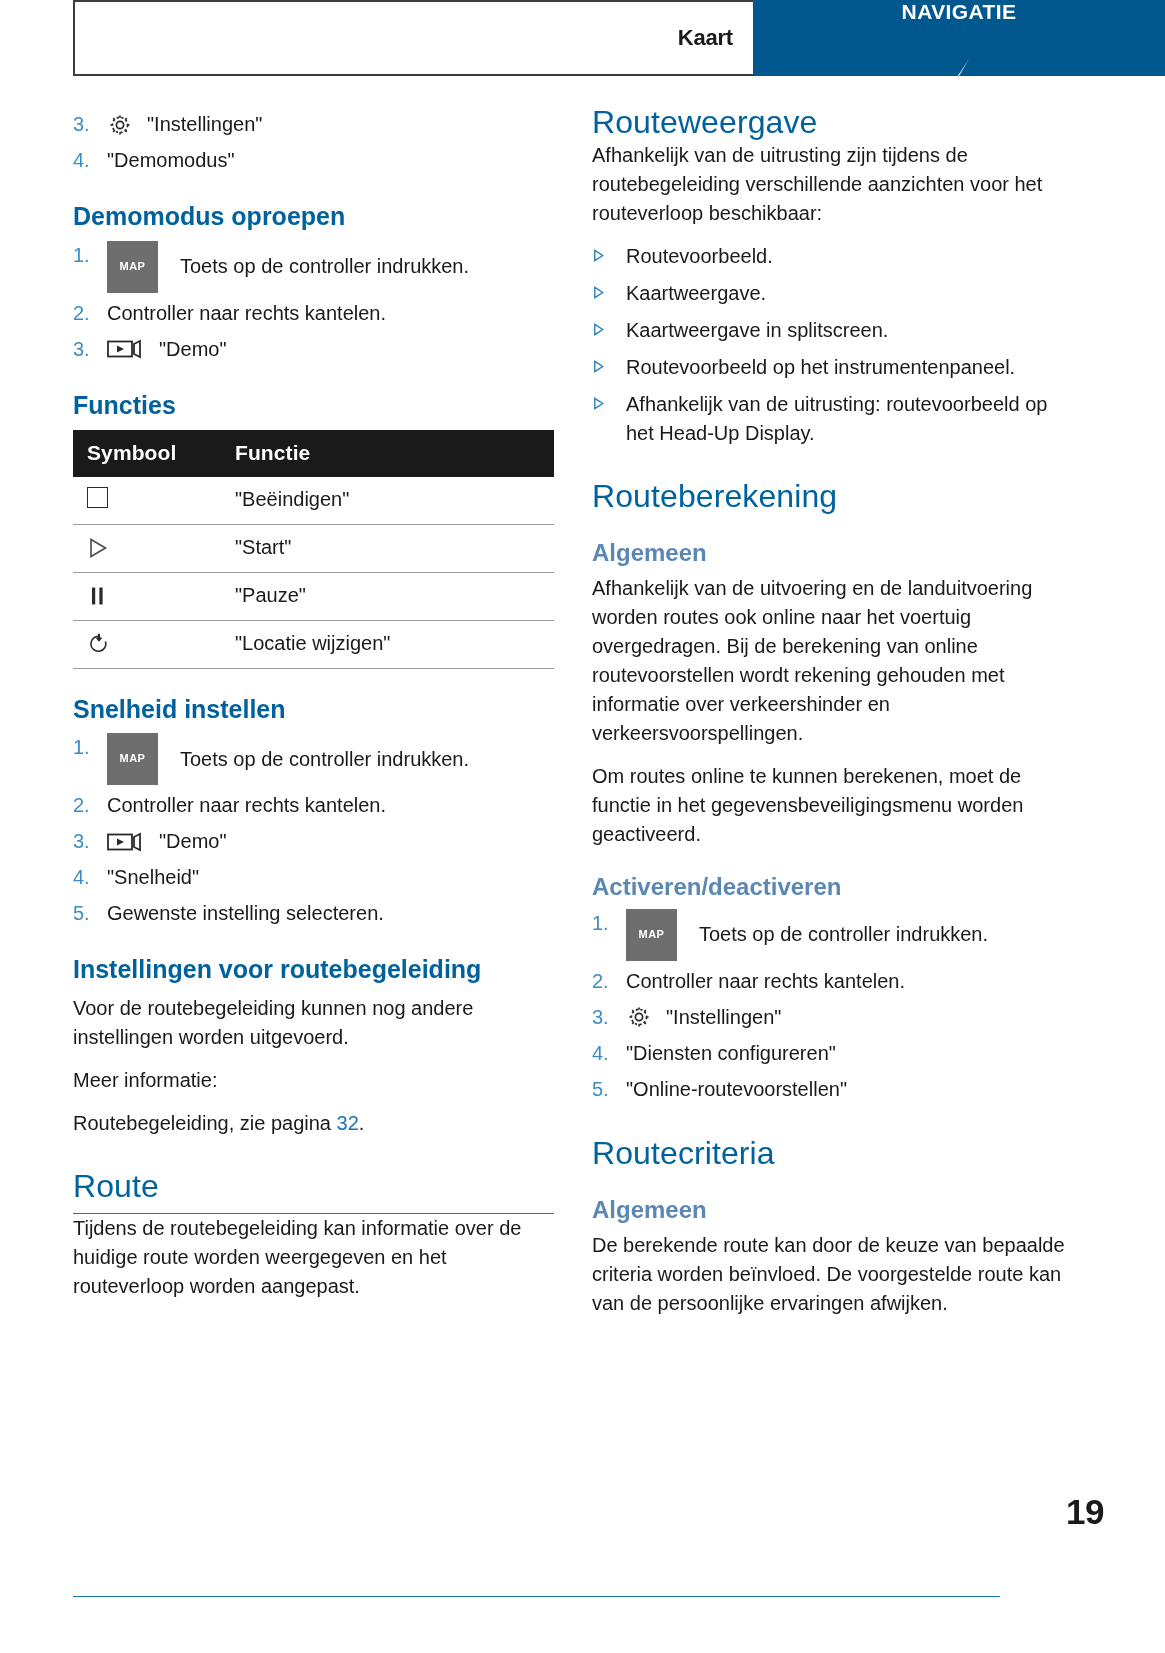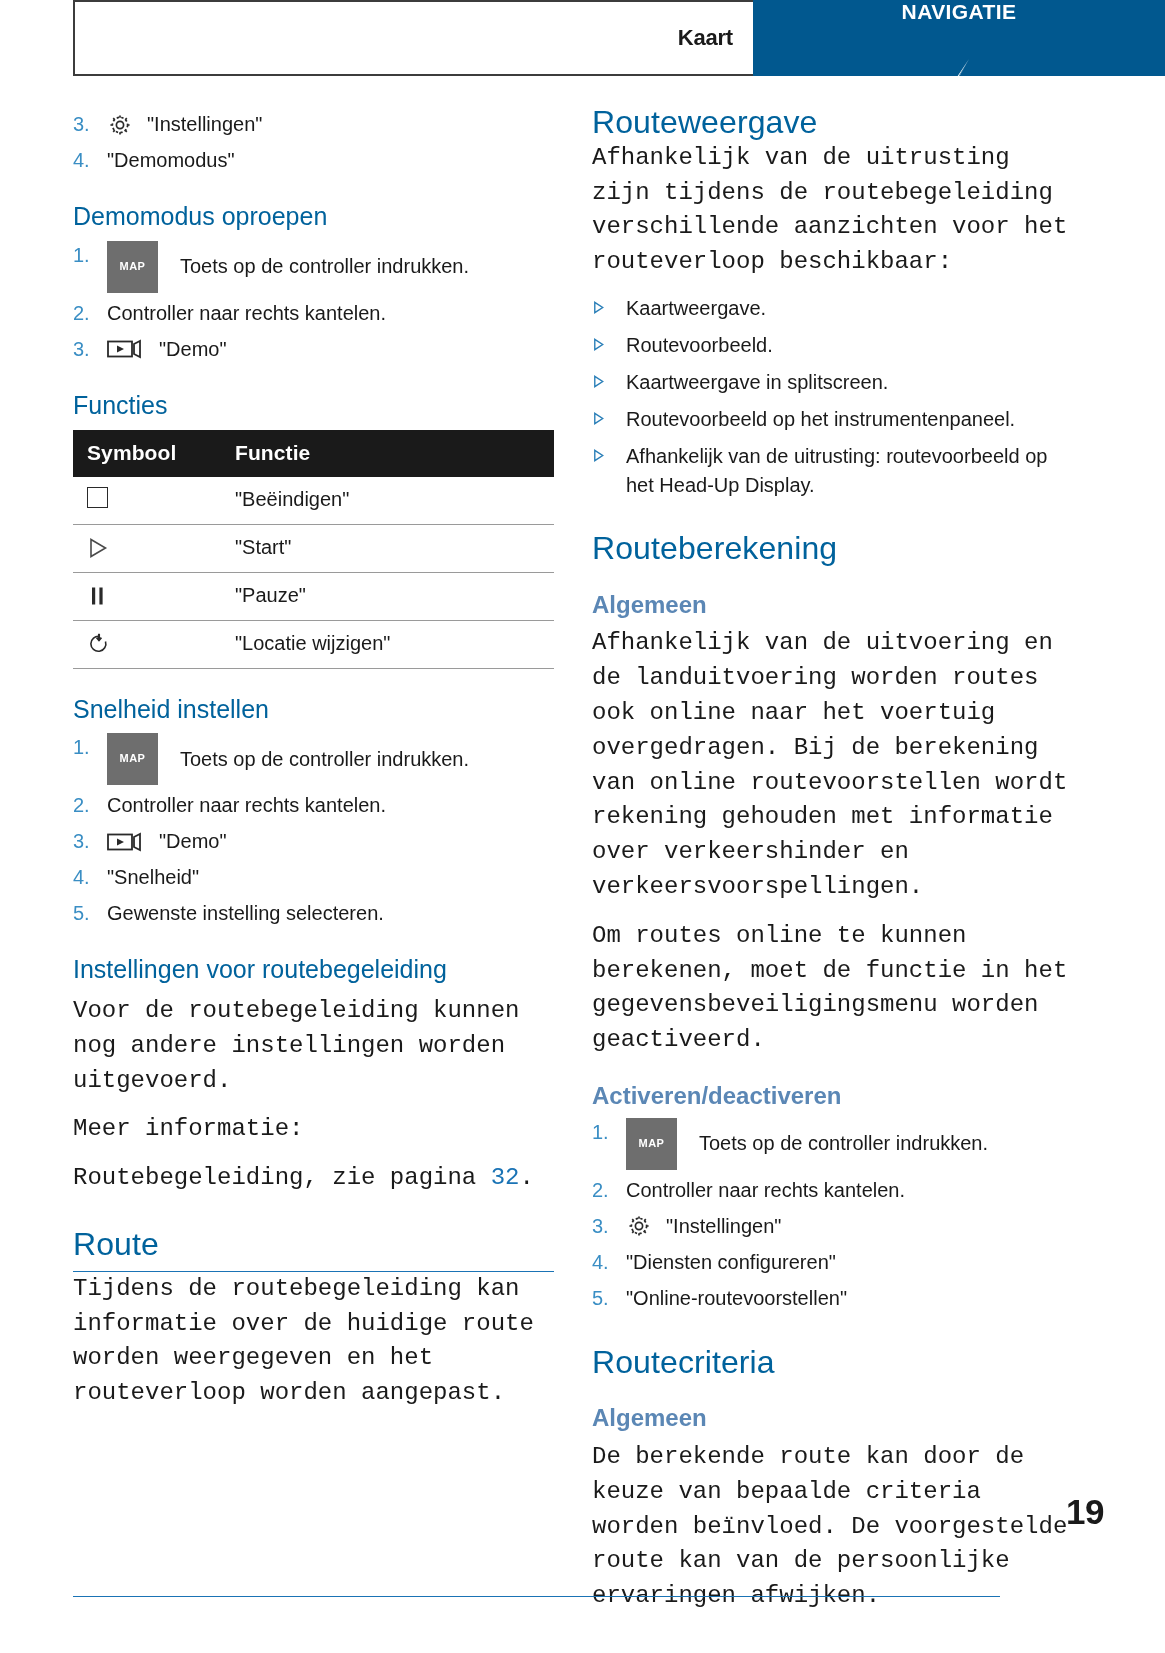--- a/index.html
+++ b/index.html
@@ -86,39 +86,38 @@
   }
   h1.sec-title.first { margin-top: 0; }
   .sec-rule {
     border: none;
     border-top: 1.6px solid #1a73b5;
     margin: 8px 0 0 0;
     width: 100%;
   }
   h2.sub-title {
     font-size: 25px;
-    font-weight: normal;
+    font-weight: bold;
     color: #00629c;
     margin: 26px 0 10px 0;
     line-height: 1.15;
   }
   h2.sub-title.tight { margin-top: 22px; }
   h3.subsub-title {
     font-size: 24px;
     font-weight: bold;
     color: #5b87b5;
     margin: 24px 0 8px 0;
     line-height: 1.15;
   }
   p.body {
-    font-size: 24px;
+    font-size: 20px;
     line-height: 1.45;
     margin: 0 0 14px 0;
     color: #1a1a1a;
-    font-family: Liberation Mono, monospace;
   }
   p.body:last-child { margin-bottom: 0; }
   .pageref { color: #1a73b5; }
 
   
   ol.steps {
     list-style: none;
     margin: 6px 0 0 0;
     padding: 0;
   }
@@ -441,29 +440,29 @@
     <h1 class="sec-title first">Routeweergave</h1>
     <p class="body">Afhankelijk van de uitrusting zijn tijdens de routebegeleiding verschillende aanzichten voor het routeverloop beschikbaar:</p>
 
     <ul class="bullets">
       <li>
         <span class="tri">
           <svg class="tri-icon" viewBox="0 0 14 14" width="13" height="13" aria-hidden="true">
               <path d="M3 1.5 L11.5 7 L3 12.5 Z" fill="none" stroke="#2a7fb8" stroke-width="1.5"></path>
             </svg>
         </span>
-        <span class="bl-text">Kaartweergave.</span>
+        <span class="bl-text">Routevoorbeeld.</span>
       </li>
       <li>
         <span class="tri">
           <svg class="tri-icon" viewBox="0 0 14 14" width="13" height="13" aria-hidden="true">
               <path d="M3 1.5 L11.5 7 L3 12.5 Z" fill="none" stroke="#2a7fb8" stroke-width="1.5"></path>
             </svg>
         </span>
-        <span class="bl-text">Routevoorbeeld.</span>
+        <span class="bl-text">Kaartweergave.</span>
       </li>
       <li>
         <span class="tri">
           <svg class="tri-icon" viewBox="0 0 14 14" width="13" height="13" aria-hidden="true">
               <path d="M3 1.5 L11.5 7 L3 12.5 Z" fill="none" stroke="#2a7fb8" stroke-width="1.5"></path>
             </svg>
         </span>
         <span class="bl-text">Kaartweergave in splitscreen.</span>
       </li>
       <li>

